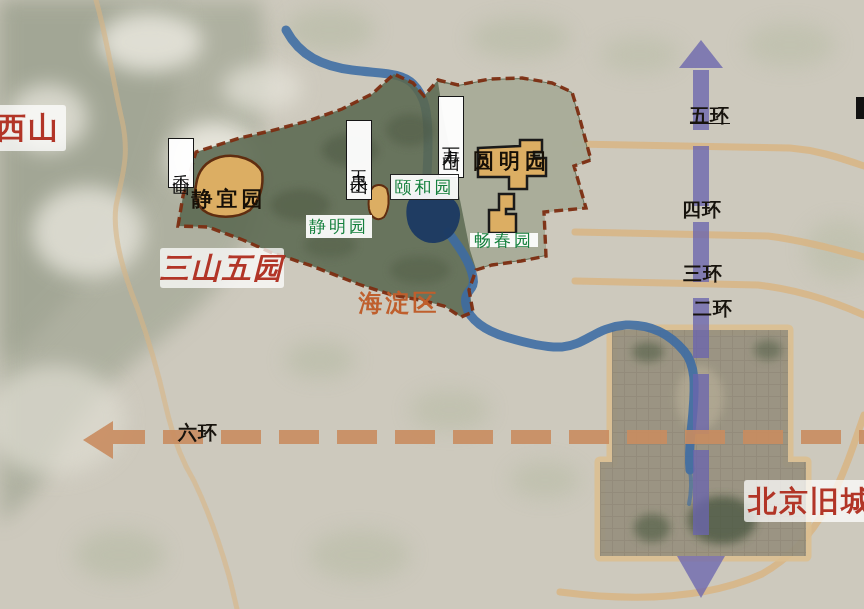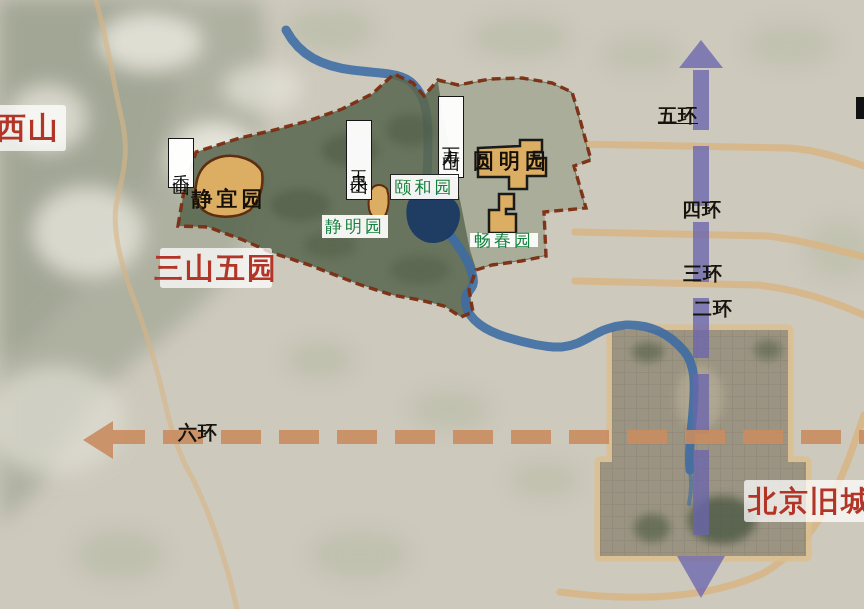--- a/index.html
+++ b/index.html
@@ -139,42 +139,43 @@
       <rect x="743" y="430" width="40" height="14"></rect>
       <rect x="801" y="430" width="40" height="14"></rect>
       <rect x="859" y="430" width="5" height="14"></rect>
     </g>
 
     <rect x="856" y="97" width="8" height="22" fill="#111"></rect>
   </svg>
 
   <div class="lbl redbox" style="left:-16px;top:105px;width:76px;height:46px;font-size:30px;padding-left:6px;">西山</div>
 
-  <div class="lbl redbox" style="left:160px;top:248px;width:112px;height:40px;">三山五园</div>
+  <div class="lbl redbox" style="left:160px;top:248px;width:124px;height:40px;font-style:italic;">三山五园</div>
 
   <div class="lbl redbox" style="left:744px;top:480px;width:132px;height:42px;">北京旧城</div>
 
+  <div class="lbl hdlbl" style="left:356px;top:290px;width:86px;height:26px;">海淀区</div>
 
   <div class="lbl vlbl" style="left:168px;top:138px;width:24px;height:48px;">香山</div>
 
   <div class="lbl vlbl" style="left:346px;top:120px;width:24px;height:78px;">玉泉山</div>
 
   <div class="lbl vlbl" style="left:438px;top:96px;width:24px;height:80px;">万寿山</div>
 
   <div class="lbl wbox bordered" style="left:390px;top:174px;width:67px;height:24px;">颐和园</div>
 
-  <div class="lbl wbox" style="left:322px;top:215px;width:66px;height:23px;">静明园</div>
+  <div class="lbl wbox" style="left:306px;top:215px;width:66px;height:23px;">静明园</div>
 
   <div class="lbl wbox" style="left:470px;top:233px;width:68px;height:14px;">畅春园</div>
 
   <div class="lbl onmap" style="left:193px;top:190px;width:72px;height:18px;text-align:center;">静宜园</div>
 
   <div class="lbl onmap" style="left:480px;top:152px;width:64px;height:18px;letter-spacing:5px;">圆明园</div>
 
-  <div class="lbl ringlbl" style="left:648px;top:103px;width:60px;height:24px;text-decoration:underline;">五环</div>
+  <div class="lbl ringlbl" style="left:680px;top:103px;width:60px;height:24px;text-decoration:underline;">五环</div>
 
   <div class="lbl ringlbl" style="left:672px;top:197px;width:60px;height:24px;">四环</div>
 
   <div class="lbl ringlbl" style="left:673px;top:261px;width:60px;height:24px;">三环</div>
 
   <div class="lbl ringlbl" style="left:683px;top:296px;width:60px;height:24px;">二环</div>
 
   <div class="lbl ringlbl" style="left:168px;top:400px;width:60px;height:24px;margin-top:20px;">六环</div>
 
 </div>

